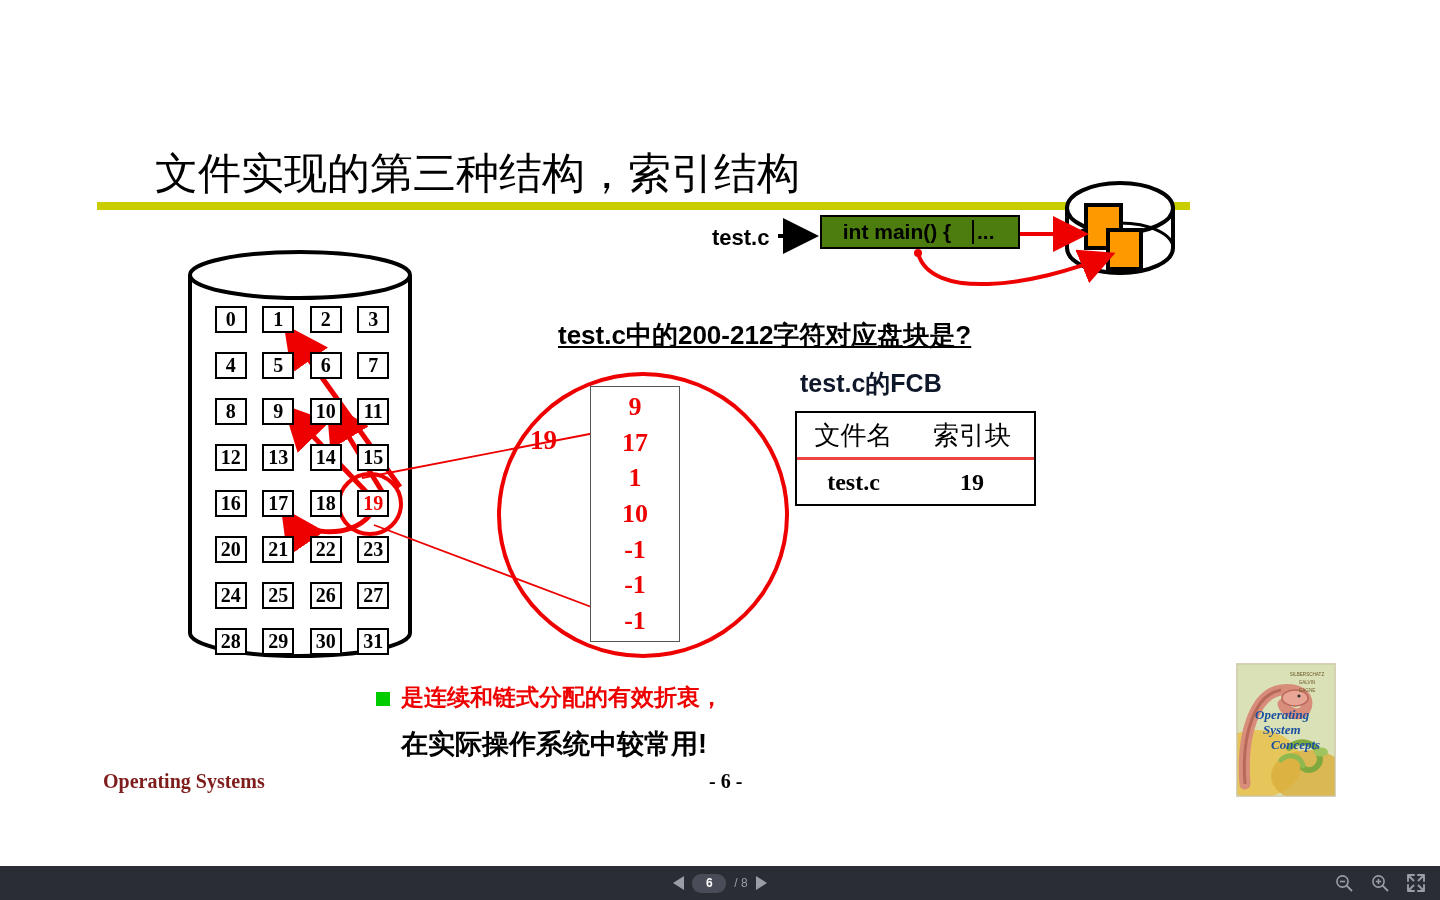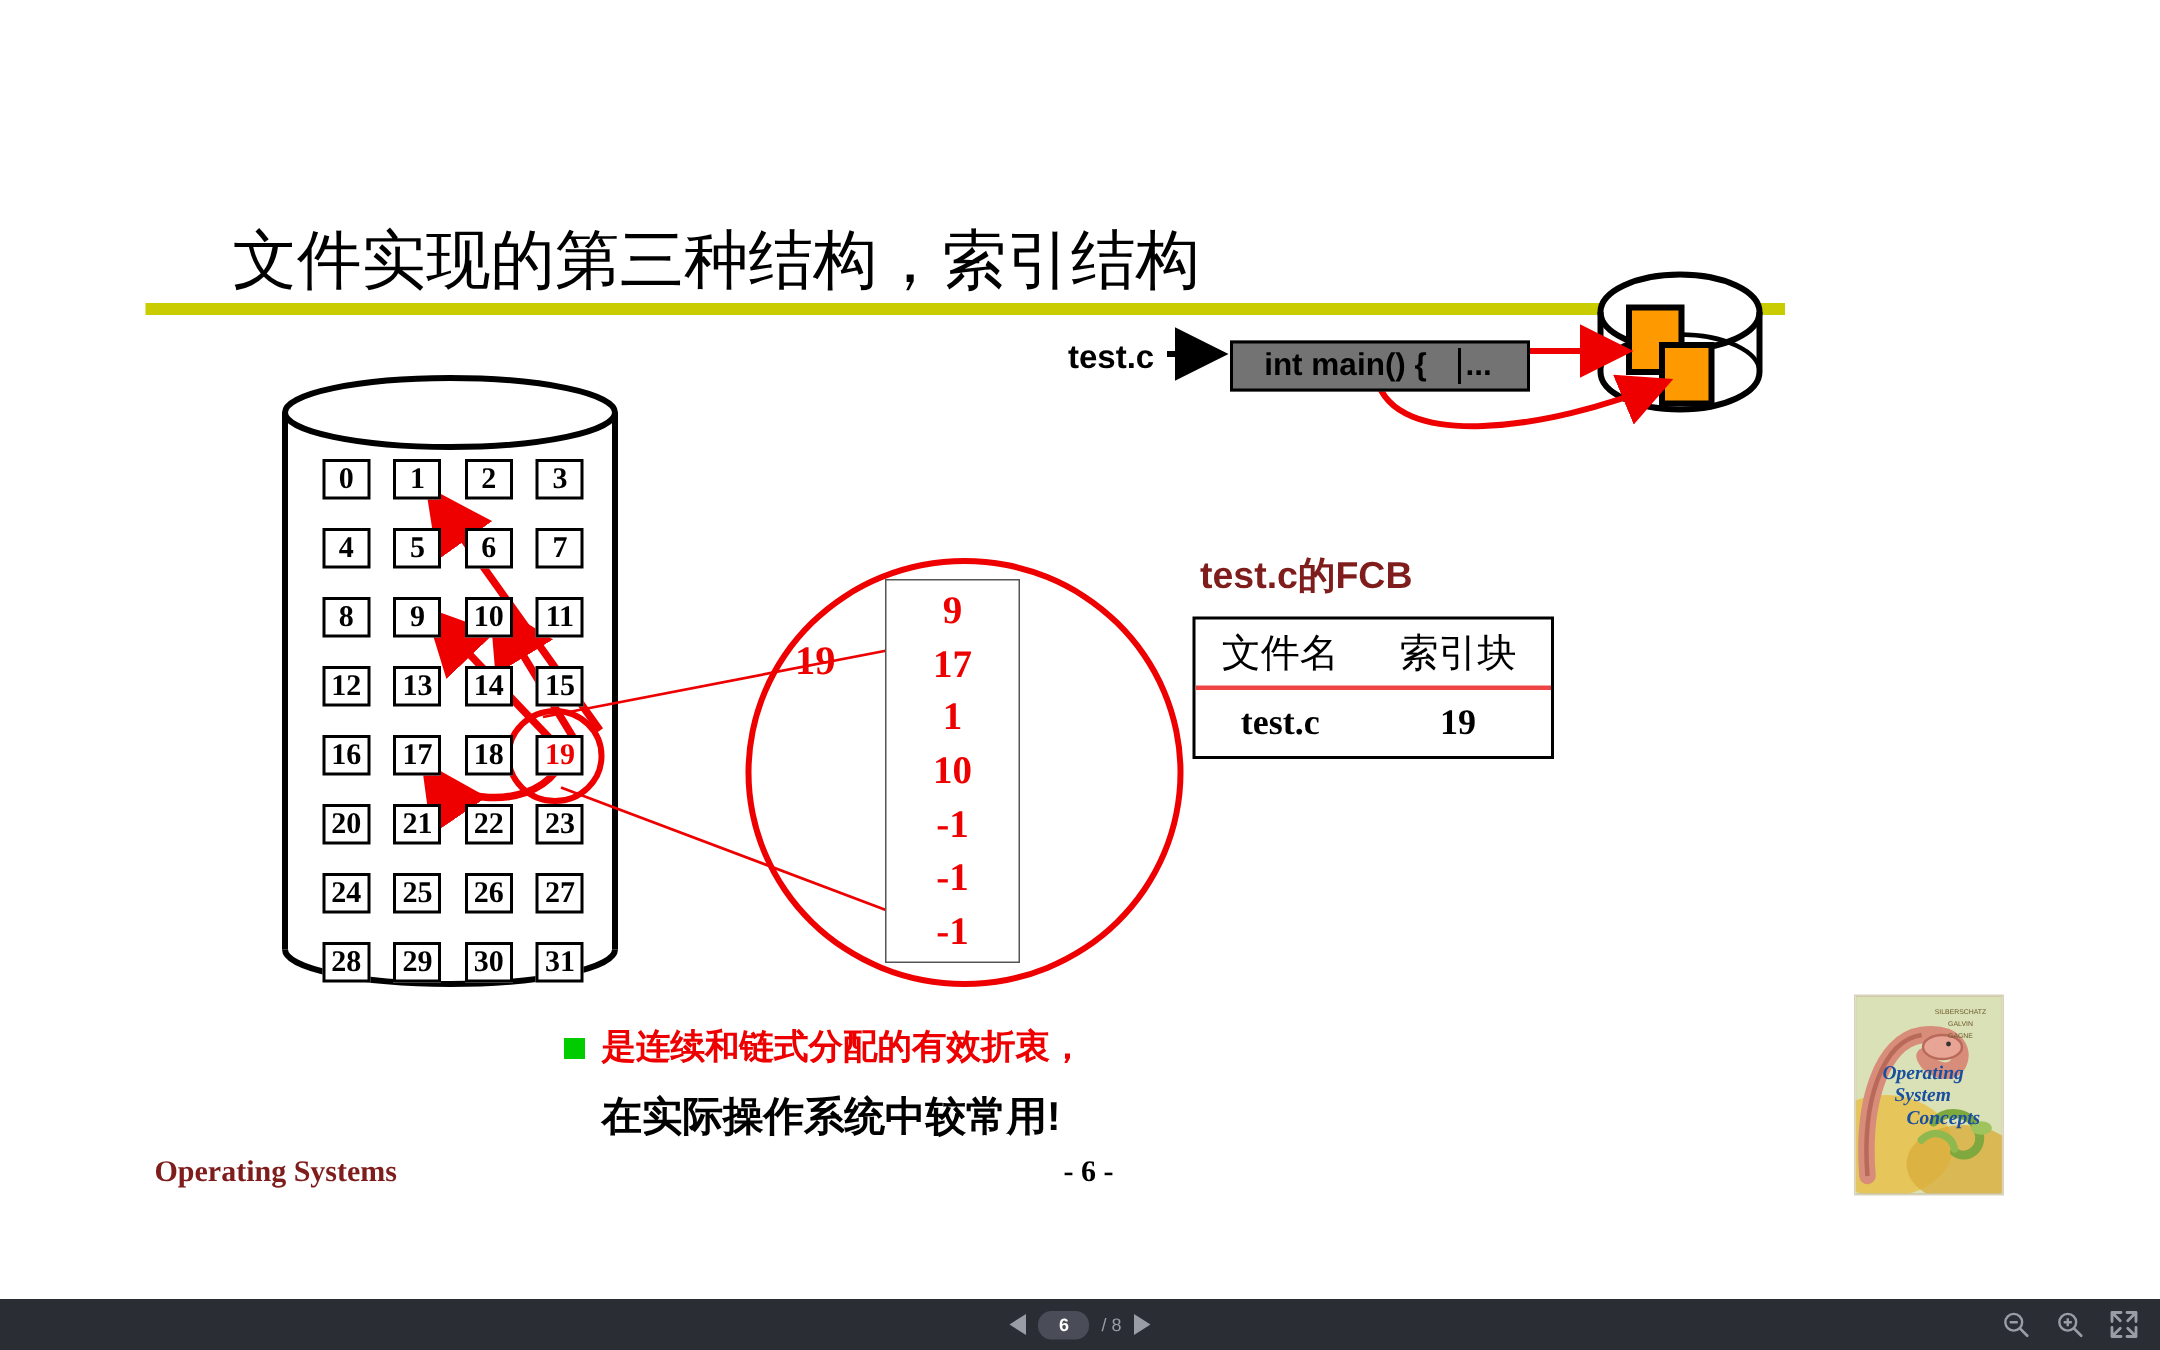--- a/index.html
+++ b/index.html
@@ -54,28 +54,28 @@
     left: 712px;
     top: 225px;
     font-size: 22px;
     font-weight: bold;
     color: #000;
     font-family: "Liberation Sans", sans-serif;
   }
   .file-box {
     position: absolute;
     left: 820px;
-    top: 227px;
+    top: 215px;
     width: 200px;
     height: 34px;
     border: 2px solid #000;
     box-sizing: border-box;
     display: flex;
     align-items: center;
-    background: #737373;
+    background: #4d7c0f;
   }
   .file-box .code {
     flex: 1 1 auto;
     text-align: center;
     font-size: 21px;
     font-weight: bold;
     font-family: "Liberation Sans", sans-serif;
     color: #000;
   }
   .file-box .tail {
@@ -172,21 +172,21 @@
     font-family: "Liberation Sans", sans-serif;
   }
 
   
   .fcb-caption {
     position: absolute;
     left: 800px;
     top: 367px;
     font-size: 25px;
     font-weight: bold;
-    color: #7f1d1d;
+    color: #0f172a;
     font-family: "Liberation Sans", sans-serif;
     white-space: nowrap;
   }
   .fcb-table {
     position: absolute;
     left: 795px;
     top: 411px;
     width: 241px;
     border: 2px solid #000;
     box-sizing: border-box;
@@ -435,20 +435,21 @@
       <div class="blk">30</div>
       <div class="blk">31</div>
     </div>
 
     <div class="testc-label">test.c</div>
     <div class="file-box">
       <div class="code">int main() {</div>
       <div class="tail">...</div>
     </div>
 
+    <div class="question">test.c中的200-212字符对应盘块是?</div>
 
     <div class="idx-ellipse"></div>
     <div class="idx-num">19</div>
     <div class="idx-table">
       <div class="cell">9</div>
       <div class="cell">17</div>
       <div class="cell">1</div>
       <div class="cell">10</div>
       <div class="cell">-1</div>
       <div class="cell">-1</div>

